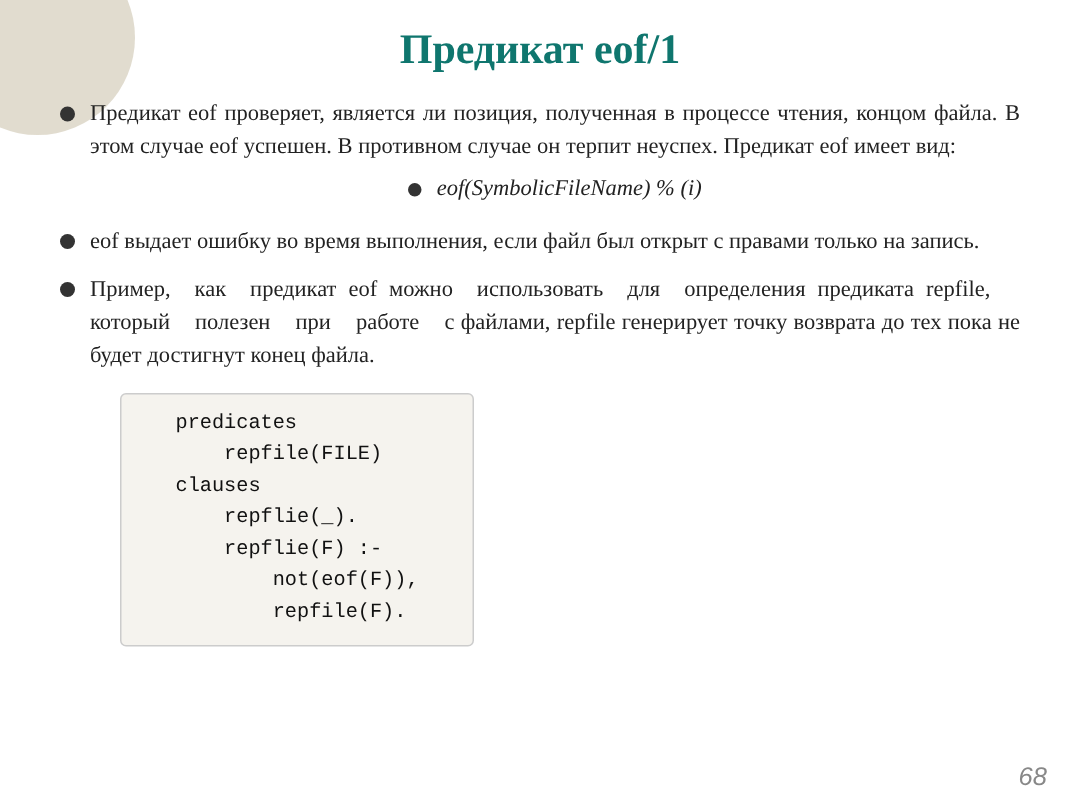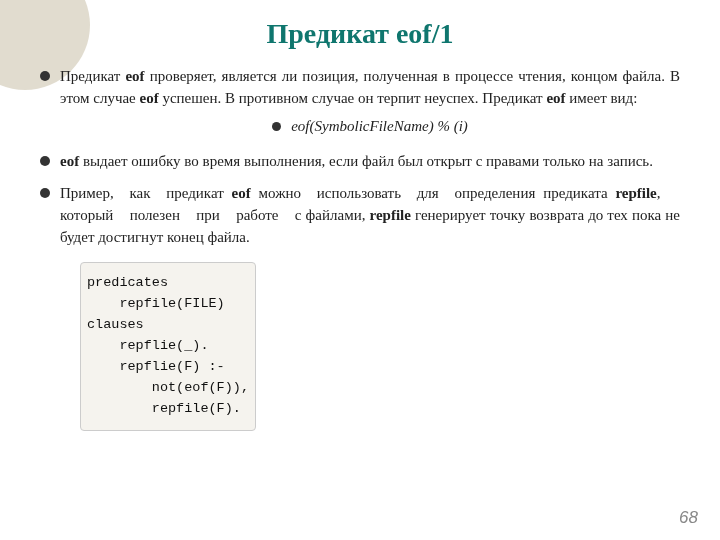--- a/index.html
+++ b/index.html
@@ -64,21 +64,21 @@
       border-radius: 50%;
       background: #333;
       margin-top: 5px;
       margin-right: 10px;
     }
 
     .bullet-text {
       flex: 1;
     }
 
-    .bold { font-weight: bold; }
+    .bold { font-weight: normal; }
 
     .sub-bullet {
       display: flex;
       align-items: center;
       justify-content: center;
       margin: 6px 0 4px 0;
     }
 
     .sub-dot {
       width: 9px;
@@ -94,21 +94,21 @@
       font-weight: normal;
       font-size: 15px;
     }
 
     .code-block {
       background: #f5f3ee;
       border: 1px solid #ccc;
       border-radius: 4px;
       font-family: "Courier New", Courier, monospace;
       font-size: 13.5px;
-      padding: 10px 6px;
+      padding: 10px 36px;
       margin-top: 8px;
       margin-left: 20px;
       display: inline-block;
       line-height: 1.55;
       color: #111;
     }
 
     .page-number {
       position: absolute;
       bottom: 12px;

